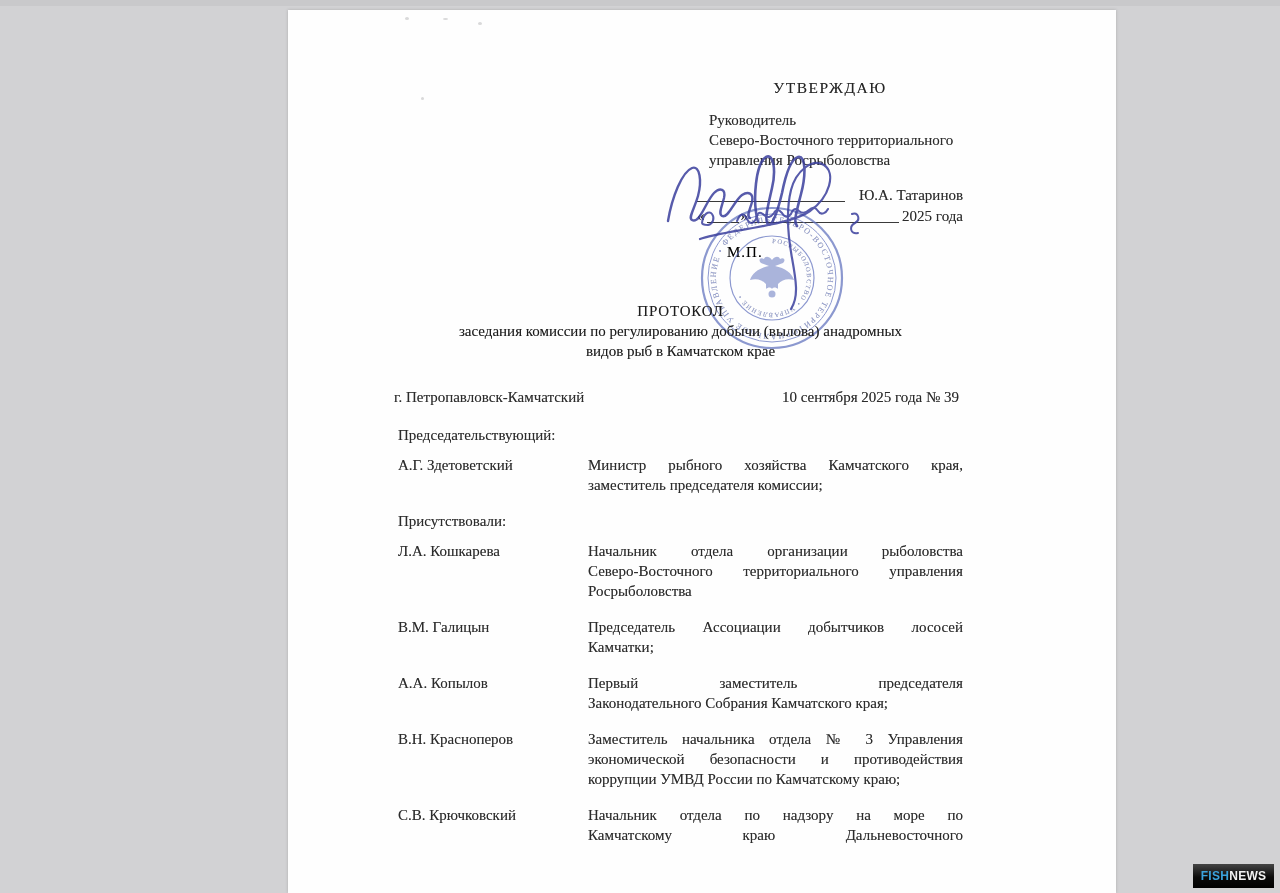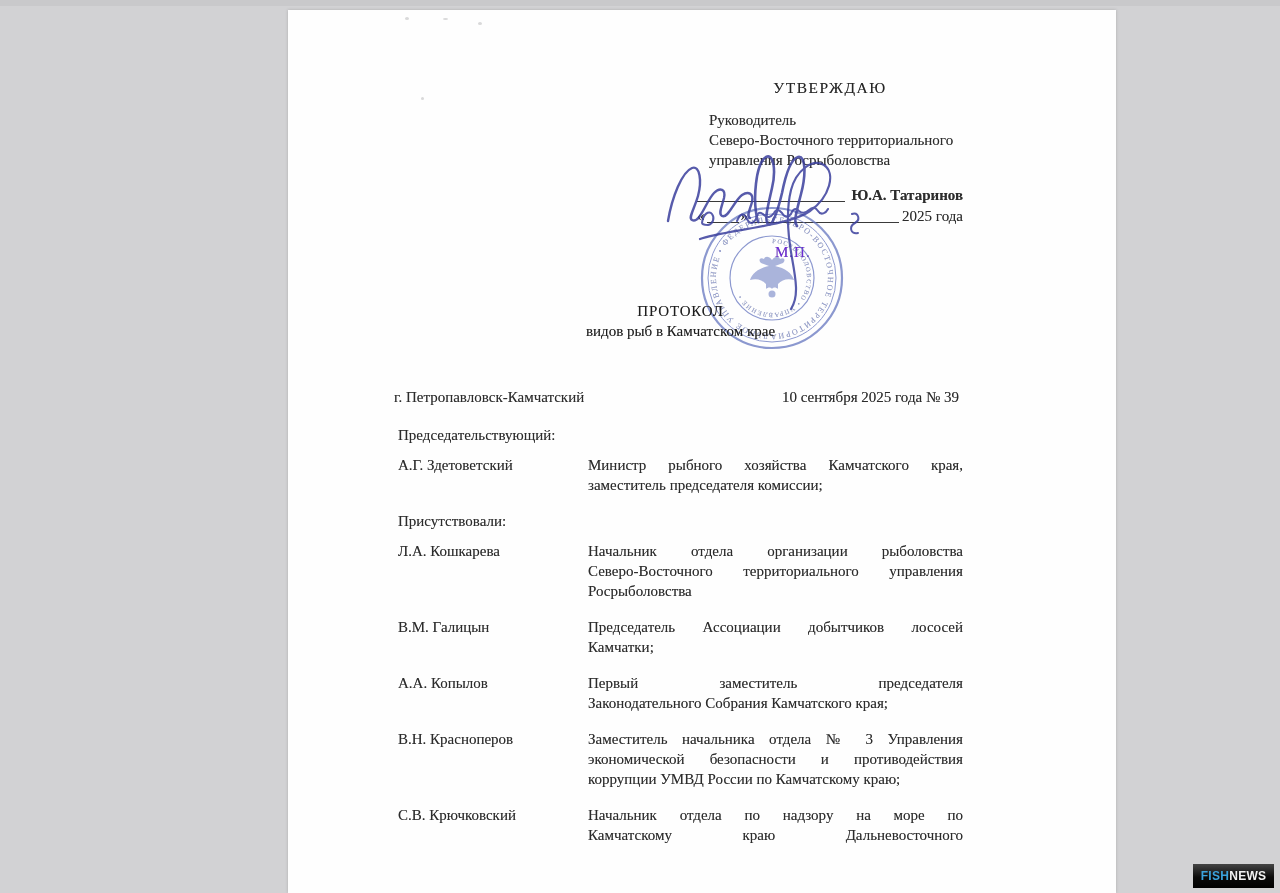--- a/index.html
+++ b/index.html
@@ -28,35 +28,33 @@
     color:#262626;
   }
   .approve-lines {
     position:absolute; left:421px; top:100px; width:290px;
     font-size:15px; line-height:20px; color:#2e2e2e;
   }
   .sig-line1 {
     position:absolute; left:409px; top:177px; width:266px;
     display:flex; justify-content:space-between; align-items:flex-end;
     font-size:15px;
-    font-weight:bold;
   }
   .sig-line2 {
     position:absolute; left:409px; top:198px; width:266px;
     display:flex; align-items:flex-end;
     font-size:15px;
   }
   .ul { display:inline-block; border-bottom:1px solid #3a3a3a; height:15px; }
   .ul1 { width:148px; margin-bottom:2px; }
   .ul2 { width:32px; margin:0 2px 2px 2px; }
   .ul3 { flex:1; margin:0 3px 2px 3px; }
   .mp {
     position:absolute; left:439px; top:234px; font-size:15px; letter-spacing:1px;
-    color:#6d28d9;
-    margin-left:48px;
+    color:#000000;
   }
   .sig-svg { position:absolute; left:352px; top:140px; }
   .stamp-svg { position:absolute; left:408px; top:192px; opacity:.9; }
 
   
   .doc-title {
     position:absolute; left:110px; top:291px; width:565px;
     text-align:center; font-weight:normal; font-size:15px; line-height:20px;
     color:#1e1e1e;
   }
@@ -162,20 +160,21 @@
       <path stroke-width="2.6" d="M758,222 C752,200 756,163 766,157 C774,153 776,171 772,188 C768,206 764,220 768,224 C772,228 778,210 782,193 C785,178 790,159 798,157 C806,155 806,175 801,194 C797,210 793,222 797,226"></path>
       <path stroke-width="2.2" d="M700,239 C720,231 790,226 810,211 C830,197 836,173 824,165 C812,158 796,171 791,190 C786,210 788,236 792,258 C796,280 799,297 791,309"></path>
       <path stroke-width="2" d="M702,223 C703,214 709,210 712,214 C715,218 713,224 708,225 C705,225 702,224 702,223"></path>
       <path stroke-width="2" d="M737,221 q5,-12 10,-2 q4,8 9,0 q2,-10 8,-4 q5,5 10,-2 q3,-6 8,0 q4,7 9,1 q3,-8 8,-3 q5,4 10,-1 q5,-5 9,1 c3,5 8,2 10,-2"></path>
       <path stroke-width="2" d="M852,214 c6,-3 9,6 3,9 c-6,3 -5,12 3,10"></path>
     </g>
   </svg>
 
   <div class="doc-title">
     <div class="t1">ПРОТОКОЛ</div>
+    <div>заседания комиссии по регулированию добычи (вылова) анадромных</div>
     <div>видов рыб в Камчатском крае</div>
   </div>
 
   <div class="meta-row">
     <span>г. Петропавловск-Камчатский</span>
     <span>10 сентября 2025 года № 39</span>
   </div>
 
   <div class="body-block">
     <div class="section-label">Председательствующий:</div>

